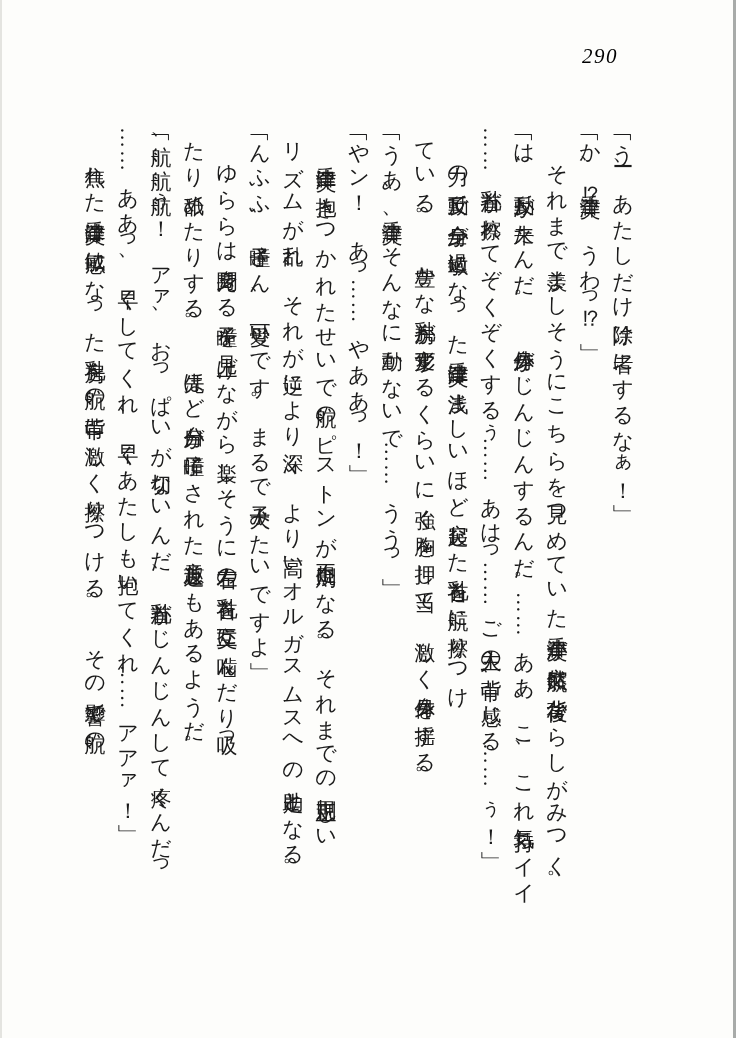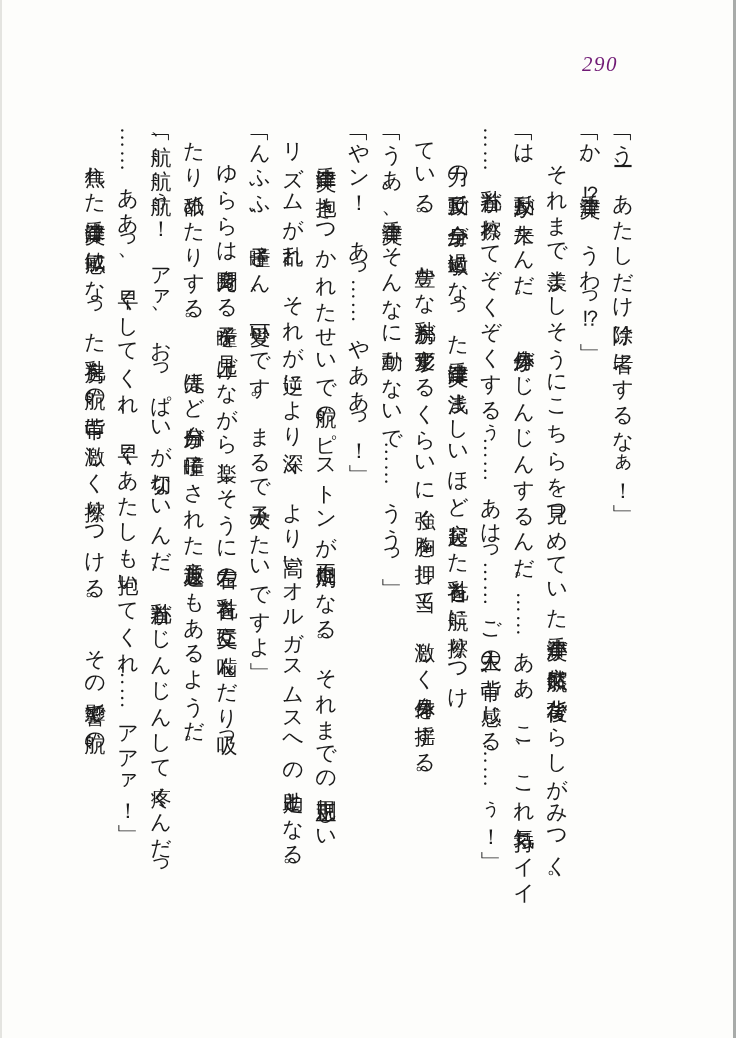--- a/index.html
+++ b/index.html
@@ -13,27 +13,27 @@
     height: 1038px;
     background: #fdfdfb;
     box-sizing: border-box;
     border-left: 2px solid #e4e4e0;
     border-right: 3px solid #a8aba9;
     overflow: hidden;
     font-family: "Liberation Serif", serif;
   }
   .page-number {
     position: absolute;
-    top: 52px;
+    top: 44px;
     left: 580px;
     font-family: "Liberation Serif", serif;
     font-style: italic;
     font-size: 21px;
     letter-spacing: 1.5px;
-    color: #701a75;
+    color: #000000;
   }
   .text-columns {
     position: absolute;
     top: 127px;
     right: 94px;
     height: 900px;
     writing-mode: vertical-rl;
     font-family: "Liberation Serif", serif;
     font-size: 21px;
     line-height: 33px;

